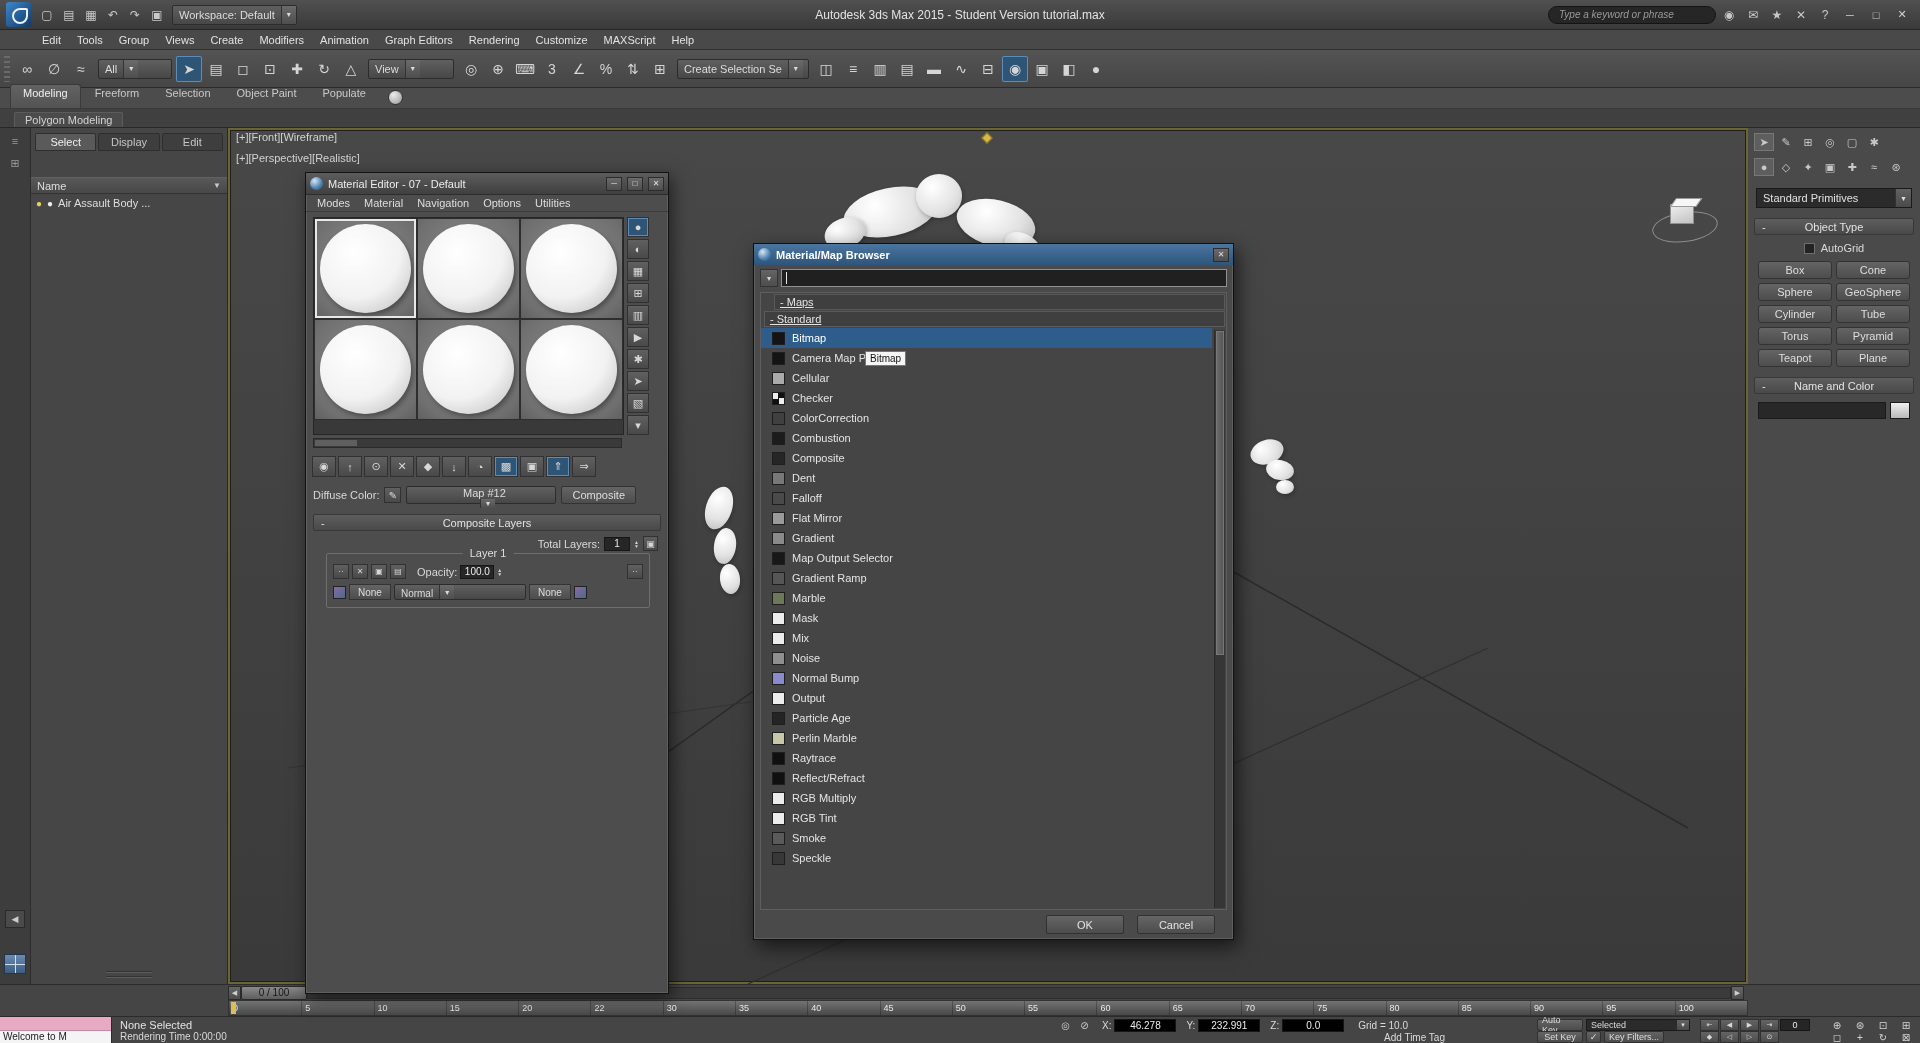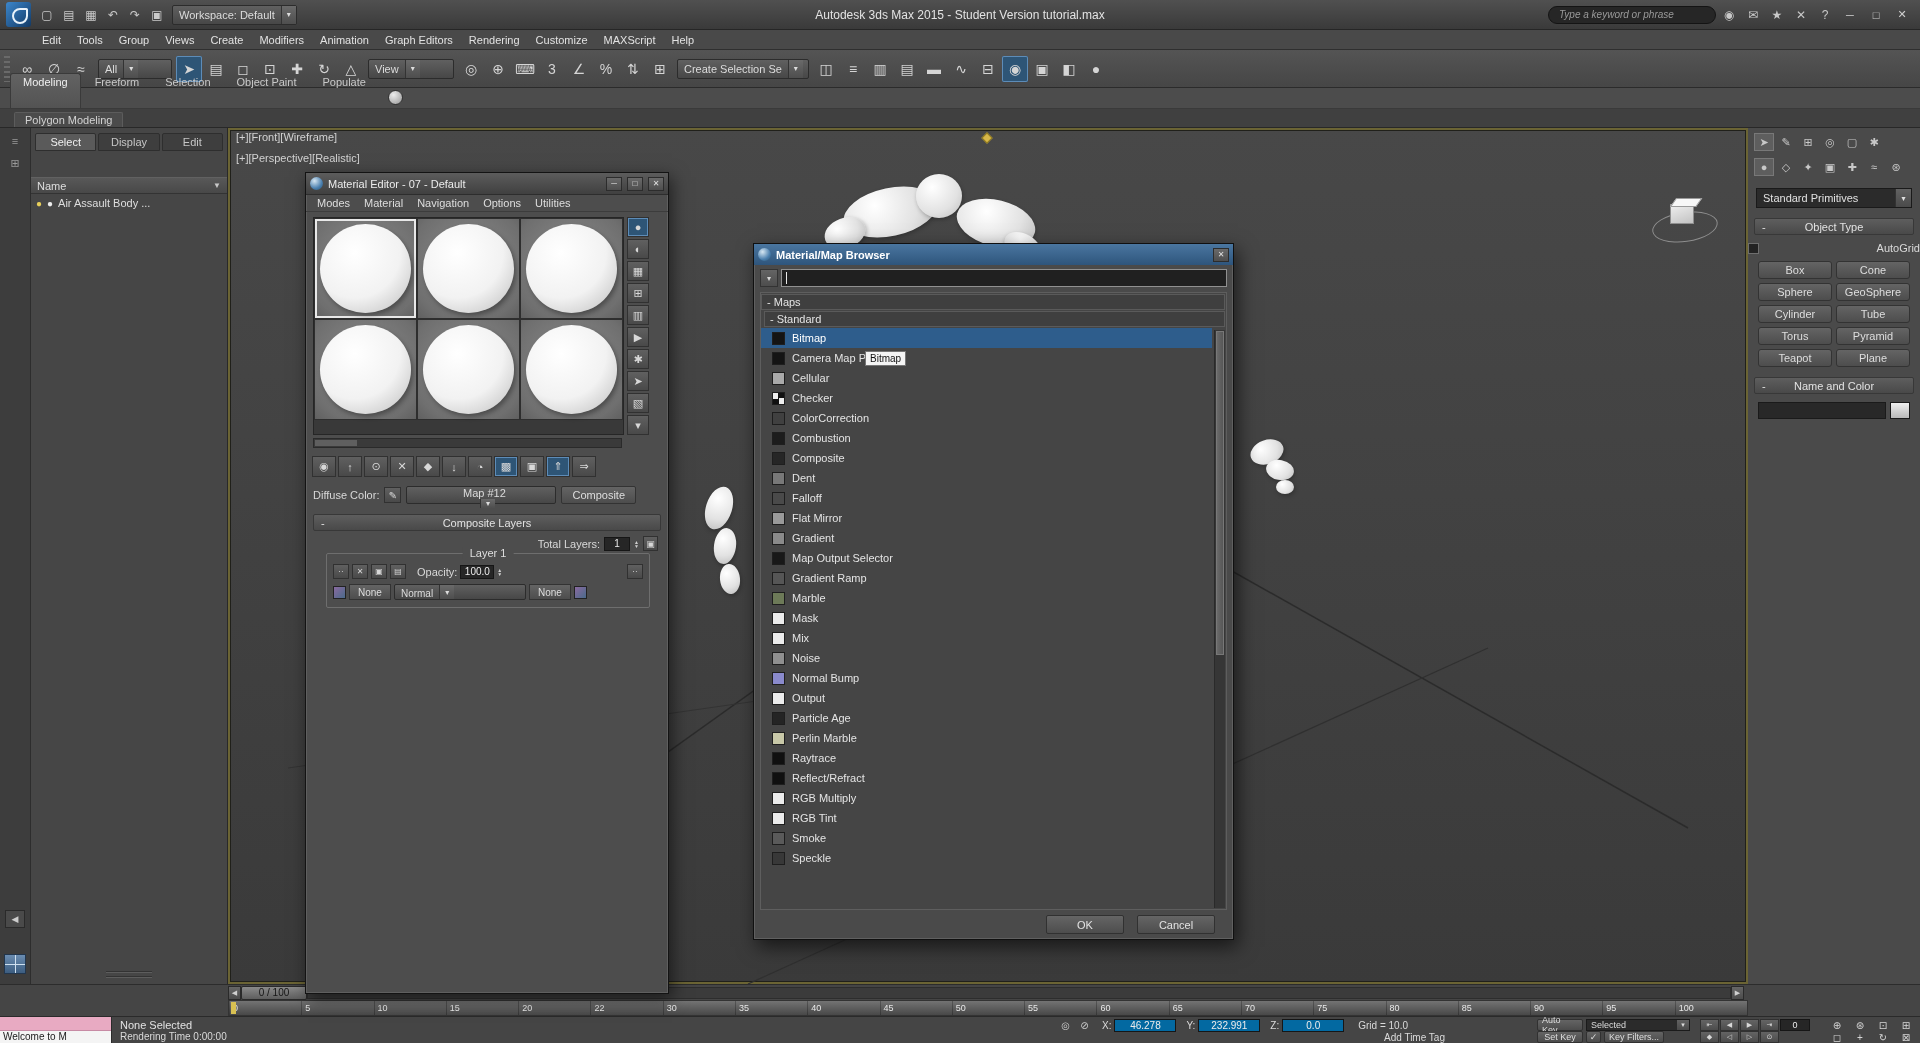--- a/index.html
+++ b/index.html
@@ -36,21 +36,21 @@
     display:flex; align-items:center; padding:0 4px; gap:1px;}
   .drag-dots { width:6px; height:26px; margin-right:3px;
     background:repeating-linear-gradient(#6a6a6a 0 2px, transparent 2px 5px); }
   .tb-icon { width:26px; height:26px; border-radius:2px; display:flex; align-items:center; justify-content:center;
     color:#d5d5d5; font-size:14px; flex:none;}
   .tb-icon.active { background:#2e5576; box-shadow:inset 0 0 0 1px #5d8cb8; }
   .tb-dd { margin:0 3px; flex:none; }
 
   
   .ribbon-tabs { height:21px; background:#4c4c4c; display:flex; align-items:flex-end; padding-left:10px; gap:2px; border-bottom:1px solid #3a3a3a;}
-  .rtab { padding:2px 12px 20px; color:#c9c9c9; }
+  .rtab { padding:2px 12px 9px; color:#c9c9c9; }
   .rtab.active { background:linear-gradient(#626262,#535353); color:#f0f0f0; border:1px solid #3a3a3a; border-bottom:none; border-radius:3px 3px 0 0;}
   .rcircle { width:15px; height:15px; border-radius:50%; margin:0 4px 3px 8px;
     background:radial-gradient(circle at 35% 30%, #ececec,#969696); border:1px solid #333;}
   .ribbon-sub { height:19px; background:#404040; border-bottom:1px solid #282828; display:flex; align-items:flex-end; padding-left:14px;}
   .subtab { background:#4b4b4b; border:1px solid #5c5c5c; border-bottom:none; color:#d2d2d2; padding:1px 10px; border-radius:2px 2px 0 0;}
 
   
   .workspace { height:856px; display:flex; }
   .left-strip { width:31px; background:#3d3d3d; border-right:1px solid #2d2d2d; position:relative; flex:none;}
   .strip-icon { width:20px; height:18px; margin:4px auto 0; color:#9a9a9a; font-size:11px; display:flex; align-items:center; justify-content:center;}
@@ -94,21 +94,21 @@
   .cp-tabs { display:flex; gap:2px; padding:5px 6px 2px; }
   .cp-tab { width:20px; height:18px; display:flex; align-items:center; justify-content:center; color:#c8c8c8; font-size:11px;}
   .cp-tab.active { background:#5e5e5e; box-shadow:inset 0 0 0 1px #787878; }
   .cp-dd { margin:10px 8px 0; height:20px; background:#2b2b2b; border:1px solid #1a1a1a; color:#e0e0e0;
     display:flex; align-items:center; padding-left:6px;}
   .cp-dd .caret { margin-left:auto; width:16px; height:100%; background:linear-gradient(#626262,#4a4a4a);
     border-left:1px solid #333; display:flex; align-items:center; justify-content:center; font-size:8px;}
   .rollout { margin:10px 6px 0; height:17px; background:linear-gradient(#5e5e5e,#494949); border:1px solid #383838;
     border-radius:2px; color:#e2e2e2; display:flex; align-items:center; justify-content:center; position:relative;}
   .rollout .minus { position:absolute; left:7px; }
-  .autogrid { display:flex; align-items:center; justify-content:space-between; gap:6px; margin-top:7px; color:#dadada;}
+  .autogrid { display:flex; align-items:center; justify-content:center; gap:6px; margin-top:7px; color:#dadada;}
   .checkbox { width:11px; height:11px; background:#232323; border:1px solid #6e6e6e; }
   .cp-grid { display:grid; grid-template-columns:1fr 1fr; gap:4px; padding:7px 10px 0; }
   .cp-btn { height:18px; background:linear-gradient(#646464,#4d4d4d); border:1px solid #333; border-radius:3px;
     color:#dedede; display:flex; align-items:center; justify-content:center;}
   .name-row { display:flex; gap:4px; padding:8px 10px 0; }
   .name-input { flex:1; height:17px; background:#282828; border:1px solid #1a1a1a; }
   .color-swatch { width:20px; height:17px; background:linear-gradient(#efefef,#b9b9b9); border:1px solid #1a1a1a; }
 
   
   .timeslider { height:16px; background:#454545; border-top:1px solid #2c2c2c; display:flex; align-items:center; }
@@ -133,21 +133,21 @@
   .listener .pink { flex:1; background:#e8aac2; border-bottom:1px solid #c78aa4;}
   .listener .white { flex:1; background:#f4f4f4; color:#1a1a1a; display:flex; align-items:center; padding-left:3px;}
   .sb-col { display:flex; flex-direction:column; justify-content:space-between; padding:2px 0; }
   .sb-a { width:920px; flex:none; padding-left:8px;}
   .sb-sel { font-size:11px; color:#e2e2e2;}
   .sb-b { width:505px; flex:none; }
   .sb-b .r1 { display:flex; align-items:center; gap:4px; padding-left:26px;}
   .sb-b .r2 { padding-left:352px; }
   .sb-ic { width:15px; color:#c9c9c9; text-align:center;}
   .coord-group { display:flex; align-items:center; gap:3px; margin-left:6px;}
-  .coord-field { width:62px; height:13px; background:#0369a1; border:1px solid #161616; color:#ececec;
+  .coord-field { width:62px; height:13px; background:#000000; border:1px solid #161616; color:#ececec;
     display:inline-flex; align-items:center; justify-content:center; font-size:10px;}
   .grid-label { margin-left:10px; }
   .sb-c { width:163px; flex:none; }
   .sb-c .row { display:flex; gap:3px; align-items:center; }
   .sbtn { height:12px; background:linear-gradient(#646464,#4c4c4c); border:1px solid #313131; border-radius:2px;
     color:#dedede; display:flex; align-items:center; justify-content:center; font-size:9px; padding:0 4px;}
   .sel-dd { width:104px; height:12px; background:#2b2b2b; border:1px solid #1b1b1b; color:#dcdcdc;
     display:flex; align-items:center; padding-left:4px; font-size:9px;}
   .sel-dd .caret { margin-left:auto; width:12px; height:100%; background:linear-gradient(#626262,#4a4a4a);
     display:flex; align-items:center; justify-content:center; font-size:7px;}
@@ -225,22 +225,22 @@
     display:flex; flex-direction:column;}
   .mb-title { height:21px; background:linear-gradient(#4a76a0,#2e557c); display:flex; align-items:center;
     gap:5px; padding:0 4px; flex:none;}
   .mb-title .t { flex:1; color:#ffffff; font-weight:bold; }
   .mb-search { display:flex; gap:3px; padding:4px 6px 2px; flex:none;}
   .mb-dd-btn { width:18px; height:18px; background:linear-gradient(#646464,#4d4d4d); border:1px solid #333;
     color:#d8d8d8; font-size:8px; display:flex; align-items:center; justify-content:center;}
   .mb-input { flex:1; height:18px; background:#202020; border:1px solid #909090; position:relative;}
   .mb-input::after { content:""; position:absolute; left:4px; top:2px; width:1px; height:12px; background:#e8e8e8;}
   .mb-list { flex:1; margin:3px 6px 2px; border:1px solid #5e5e5e; background:#454545; position:relative; overflow:hidden;}
-  .mb-group { height:16px; margin:1px 1px 1px 0; background:#3f3f3f; border:1px solid #5a5a5a;
-    display:flex; align-items:center; padding-left:5px; color:#e4e4e4;}
+  .mb-group { height:16px; margin:1px 1px 1px 13px; background:#3f3f3f; border:1px solid #5a5a5a;
+    display:flex; align-items:center; padding-left:5px; color:#e4e4e4;text-decoration:underline;}
   .mb-group.sub { margin-left:3px; }
   .mb-item { height:20px; display:flex; align-items:center; gap:7px; padding-left:11px; margin-right:14px; color:#e4e4e4;}
   .mb-item.selected { background:#2e5d8c; color:#ffffff;}
   .mb-swatch { width:13px; height:13px; border:1px solid #1e1e1e; flex:none; }
   .checker-swatch { background:conic-gradient(#111 0 25%, #eee 0 50%, #111 0 75%, #eee 0) !important; }
   .mb-scroll { position:absolute; right:1px; top:37px; bottom:1px; width:11px; background:#363636; border-left:1px solid #2a2a2a;}
   .mb-scroll .thumb { position:absolute; left:1px; right:1px; top:1px; height:56%;
     background:linear-gradient(90deg,#6a6a6a,#575757); border:1px solid #787878;}
   .mb-tooltip { position:absolute; left:104px; top:58px; height:15px; line-height:13px; padding:0 4px;
     background:#f5f5f5; color:#111; border:1px solid #767676; font-size:10px; z-index:5;}

